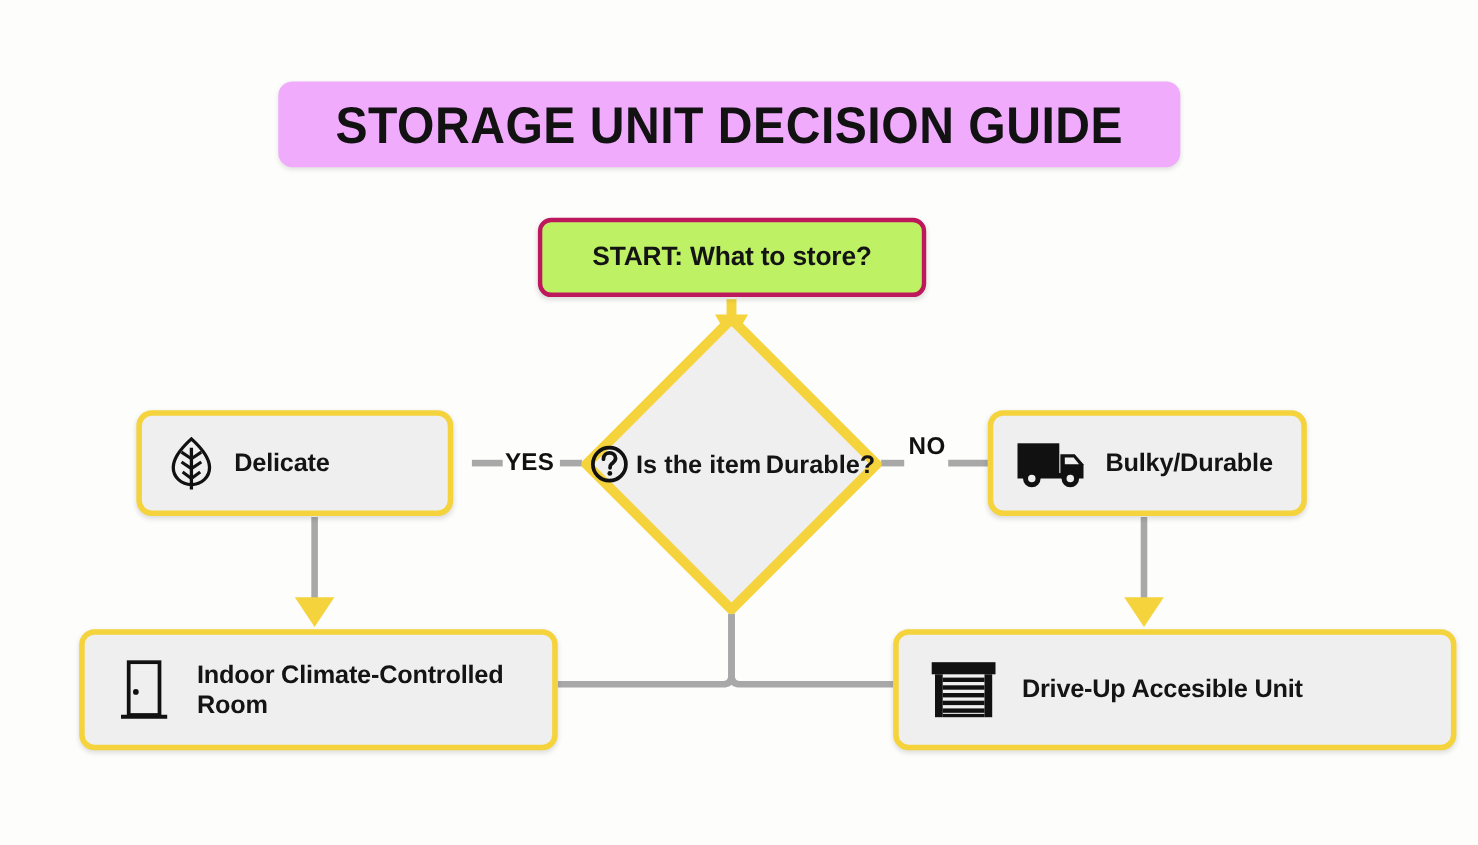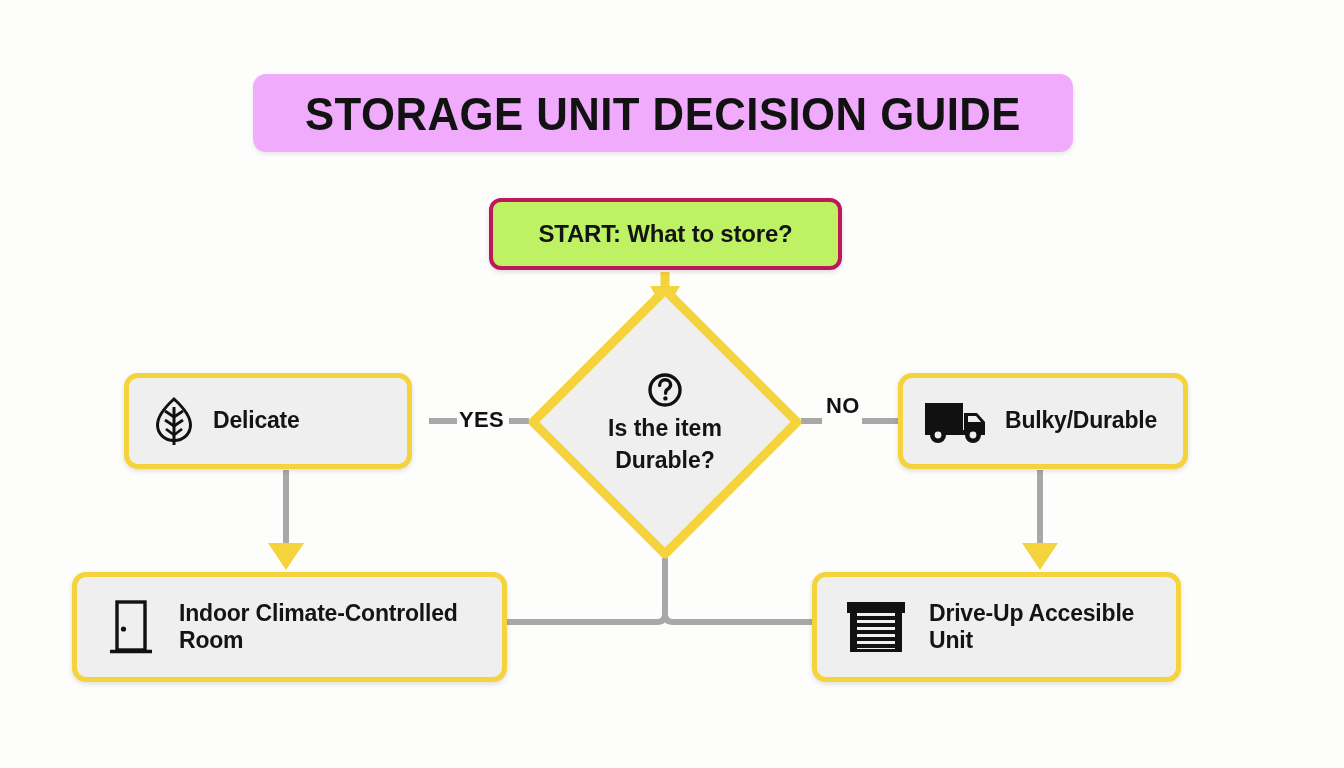--- a/index.html
+++ b/index.html
@@ -121,21 +121,21 @@
     width: 435px;
     height: 110px;
     padding-left: 28px;
     gap: 22px;
   }
 
   
   #node-driveup {
     left: 812px;
     top: 572px;
-    width: 369px;
+    width: 512px;
     height: 110px;
     padding-left: 28px;
     gap: 22px;
   }
 
   
   #node-decision {
     position: absolute;
     left: 527px;
     top: 284px;
@@ -143,21 +143,20 @@
     height: 276px;
   }
   .diamond-shape {
     position: absolute;
     inset: 0;
   }
   .diamond-content {
     position: absolute;
     inset: 0;
     display: flex;
-    flex-direction: column;
     align-items: center;
     justify-content: center;
     gap: 4px;
   }
   .diamond-text {
     font-weight: bold;
     font-size: 23px;
     color: #141414;
     text-align: center;
     line-height: 1.22;

